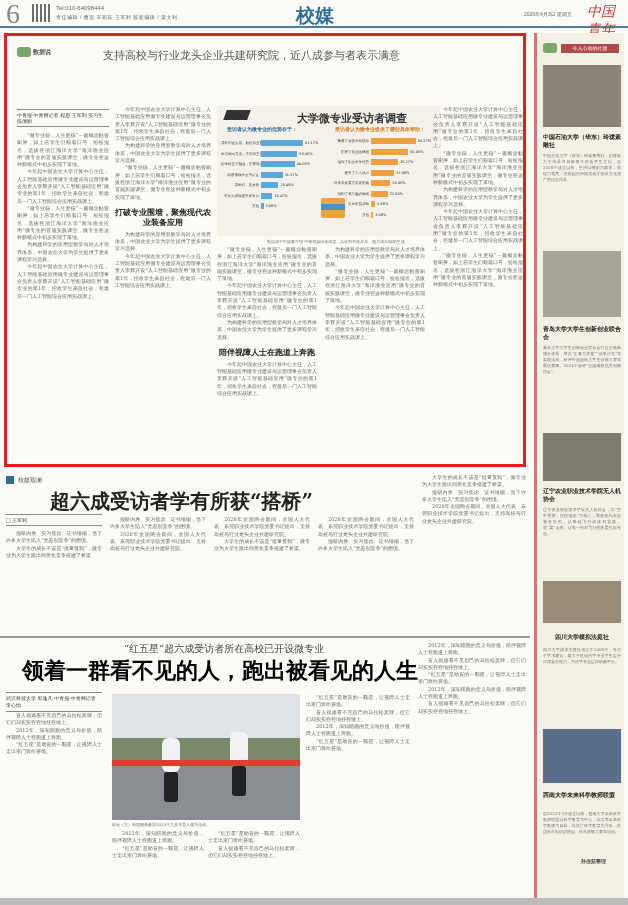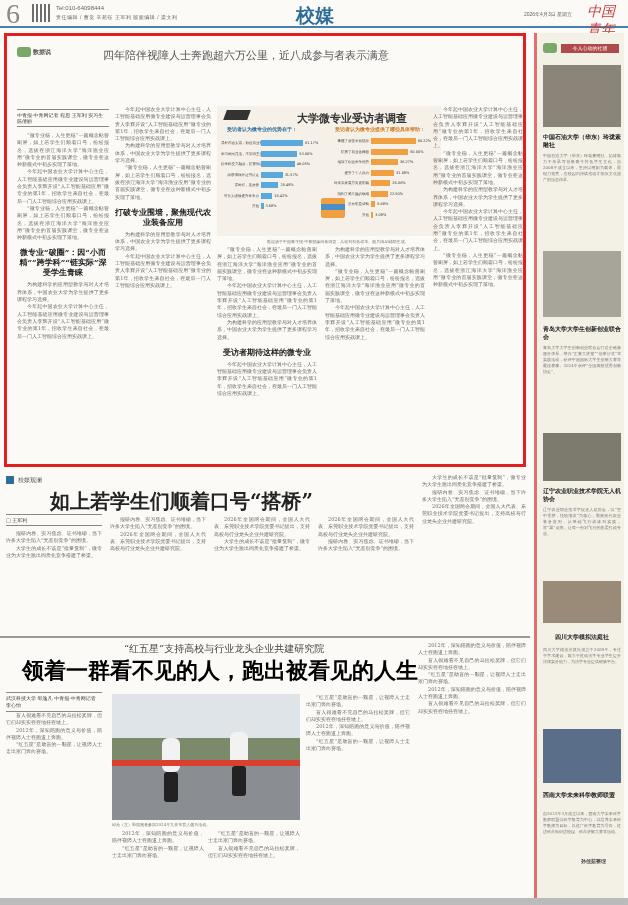--- a/index.html
+++ b/index.html
@@ -70,28 +70,27 @@
   <span class="tel">Tel:010-64098444</span>
   <span class="editors">责任编辑 / 曹竞  辛苑钰  王军利  版面编辑 / 梁文利</span>
   <span class="section">校媒</span>
   <span class="date">2026年4月3日 星期五</span>
   <span class="logo">中国青年报</span>
 </div>
 
 <div class="hl">
   <span class="tagbadge"></span>
   <span class="tagtxt">数据说</span>
-  <div class="kicker">四年陪伴视障人士奔跑超六万公里，近八成参与者表示满意</div>
+  <div class="kicker">支持高校与行业龙头企业共建研究院，近八成参与者表示满意</div>
   <div class="byline">中青报·中青网记者  程思  王军利  实习生  陈倩丽</div>
 
   <div class="col" style="left:10px;top:96px;width:92px;height:330px">
     <p>“微专业稳，人生更稳”一篇概念帖曾刷屏，如上若学生们顺着口号，纷纷报名，选拔在浙江海洋大学“海洋渔业应用”微专业的首届实践课堂，微专业在这种新模式中初步实现了落地。</p>
     <p>今年起中国农业大学计算中心主任，人工智能基础应用微专业建设与运营理事会负责人李辉开设“人工智能基础应用”微专业的第1年，招收学生来自社会，在最后一门人工智能综合应用实战课上。</p>
     <p>“微专业稳，人生更稳”一篇概念帖曾刷屏，如上若学生们顺着口号，纷纷报名，选拔在浙江海洋大学“海洋渔业应用”微专业的首届实践课堂，微专业在这种新模式中初步实现了落地。</p>
-    <div class="subh">微专业“破圈”：因“小而精”“跨学科”“链实际”深受学生青睐</div>
     <p>为构建科学的应用型教学与对人才培养体系，中国农业大学为学生提供了更多课程学习选择。</p>
     <p>今年起中国农业大学计算中心主任，人工智能基础应用微专业建设与运营理事会负责人李辉开设“人工智能基础应用”微专业的第1年，招收学生来自社会，在最后一门人工智能综合应用实战课上。</p>
   </div>
   <div class="col" style="left:108px;top:70px;width:96px;height:356px">
     <p>今年起中国农业大学计算中心主任，人工智能基础应用微专业建设与运营理事会负责人李辉开设“人工智能基础应用”微专业的第1年，招收学生来自社会，在最后一门人工智能综合应用实战课上。</p>
     <p>为构建科学的应用型教学与对人才培养体系，中国农业大学为学生提供了更多课程学习选择。</p>
     <p>“微专业稳，人生更稳”一篇概念帖曾刷屏，如上若学生们顺着口号，纷纷报名，选拔在浙江海洋大学“海洋渔业应用”微专业的首届实践课堂，微专业在这种新模式中初步实现了落地。</p>
     <div class="subh">打破专业围墙，聚焦现代农业装备应用</div>
     <p>为构建科学的应用型教学与对人才培养体系，中国农业大学为学生提供了更多课程学习选择。</p>
     <p>今年起中国农业大学计算中心主任，人工智能基础应用微专业建设与运营理事会负责人李辉开设“人工智能基础应用”微专业的第1年，招收学生来自社会，在最后一门人工智能综合应用实战课上。</p>
@@ -182,21 +181,21 @@
         </div>
       </div>
     <span class="books"></span>
   </div>
   <div class="chart-note">数据源于中国青年报·中青校媒问卷调查，共收到有效样本。图片由AI辅助生成。</div>
 
   <div class="col" style="left:210px;top:210px;width:100px;height:216px">
     <p>“微专业稳，人生更稳”一篇概念帖曾刷屏，如上若学生们顺着口号，纷纷报名，选拔在浙江海洋大学“海洋渔业应用”微专业的首届实践课堂，微专业在这种新模式中初步实现了落地。</p>
     <p>今年起中国农业大学计算中心主任，人工智能基础应用微专业建设与运营理事会负责人李辉开设“人工智能基础应用”微专业的第1年，招收学生来自社会，在最后一门人工智能综合应用实战课上。</p>
     <p>为构建科学的应用型教学与对人才培养体系，中国农业大学为学生提供了更多课程学习选择。</p>
-    <div class="subh">受访者期待这样的微专业</div>
+    <div class="subh">陪伴视障人士在跑道上奔跑</div>
     <p>今年起中国农业大学计算中心主任，人工智能基础应用微专业建设与运营理事会负责人李辉开设“人工智能基础应用”微专业的第1年，招收学生来自社会，在最后一门人工智能综合应用实战课上。</p>
   </div>
   <div class="col" style="left:318px;top:210px;width:100px;height:216px">
     <p>为构建科学的应用型教学与对人才培养体系，中国农业大学为学生提供了更多课程学习选择。</p>
     <p>“微专业稳，人生更稳”一篇概念帖曾刷屏，如上若学生们顺着口号，纷纷报名，选拔在浙江海洋大学“海洋渔业应用”微专业的首届实践课堂，微专业在这种新模式中初步实现了落地。</p>
     <p>今年起中国农业大学计算中心主任，人工智能基础应用微专业建设与运营理事会负责人李辉开设“人工智能基础应用”微专业的第1年，招收学生来自社会，在最后一门人工智能综合应用实战课上。</p>
   </div>
   <div class="col" style="left:426px;top:70px;width:90px;height:356px">
     <p>今年起中国农业大学计算中心主任，人工智能基础应用微专业建设与运营理事会负责人李辉开设“人工智能基础应用”微专业的第1年，招收学生来自社会，在最后一门人工智能综合应用实战课上。</p>
     <p>“微专业稳，人生更稳”一篇概念帖曾刷屏，如上若学生们顺着口号，纷纷报名，选拔在浙江海洋大学“海洋渔业应用”微专业的首届实践课堂，微专业在这种新模式中初步实现了落地。</p>
@@ -230,21 +229,21 @@
 
   <div class="rphoto" style="top:696px;height:54px;background:#5a6e8a"></div>
   <div class="rtitle" style="top:758px">西南大学未来科学教师联盟</div>
   <div class="rbody" style="top:778px;height:62px">自2023年3月成立以来，西南大学未来科学教师联盟以科学教育为中心，以培养未来科学教师为目标，以推广科学教育为导向，推进科普知识进校园、科普讲解大赛等活动。</div>
 
   <div class="rsign" style="left:44px;top:825px">孙佳茹整理</div>
 </div>
 
 <span class="sec2tag"></span>
 <span class="sec2tagtxt">校媒观澜</span>
-<div class="title2">如上若学生们顺着口号“搭桥”</div>
+<div class="title2">超六成受访者学有所获“搭桥”</div>
 <div class="by2">□ 王军利</div>
 <div class="col" style="left:6px;top:530px;width:96px;height:104px">
   <p>报研内卷、实习焦虑、证书堆砌，当下许多大学生陷入“无差别竞争”的困境。</p>
   <p>大学生的成长不该是“批量复制”，微专业为大学生跳出同质化竞争搭建了桥梁。</p>
 </div>
 <div class="col" style="left:110px;top:516px;width:96px;height:118px">
   <p>报研内卷、实习焦虑、证书堆砌，当下许多大学生陷入“无差别竞争”的困境。</p>
   <p>2026年全国两会期间，全国人大代表、东莞职业技术学院党委书记提出，支持高校与行业龙头企业共建研究院。</p>
 </div>
 <div class="col" style="left:214px;top:516px;width:96px;height:118px">
@@ -255,21 +254,21 @@
   <p>2026年全国两会期间，全国人大代表、东莞职业技术学院党委书记提出，支持高校与行业龙头企业共建研究院。</p>
   <p>报研内卷、实习焦虑、证书堆砌，当下许多大学生陷入“无差别竞争”的困境。</p>
 </div>
 <div class="col" style="left:422px;top:474px;width:104px;height:160px">
   <p>大学生的成长不该是“批量复制”，微专业为大学生跳出同质化竞争搭建了桥梁。</p>
   <p>报研内卷、实习焦虑、证书堆砌，当下许多大学生陷入“无差别竞争”的困境。</p>
   <p>2026年全国两会期间，全国人大代表、东莞职业技术学院党委书记提出，支持高校与行业龙头企业共建研究院。</p>
 </div>
 <div class="divider" style="top:636px"></div>
 
-<div class="kicker3">“红五星”支持高校与行业龙头企业共建研究院</div>
+<div class="kicker3">“红五星”超六成受访者所在高校已开设微专业</div>
 <div class="title3">领着一群看不见的人，跑出被看见的人生</div>
 <div class="by3">武汉科技大学  邹逸凡
 中青报·中青网记者  李心怡</div>
 <div class="col" style="left:6px;top:712px;width:96px;height:184px">
   <p>盲人很难看不见自己的马拉松奖牌，但它们却实实在在地挂在墙上。</p>
   <p>2012年，深知陪跑的意义与价值，陪伴视障人士在跑道上奔跑。</p>
   <p>“红五星”是助盲的一颗星，让视障人士走出家门奔向赛场。</p>
 </div>
 <div class="photo3">
   <div class="runner" style="left:50px;top:44px"></div>

